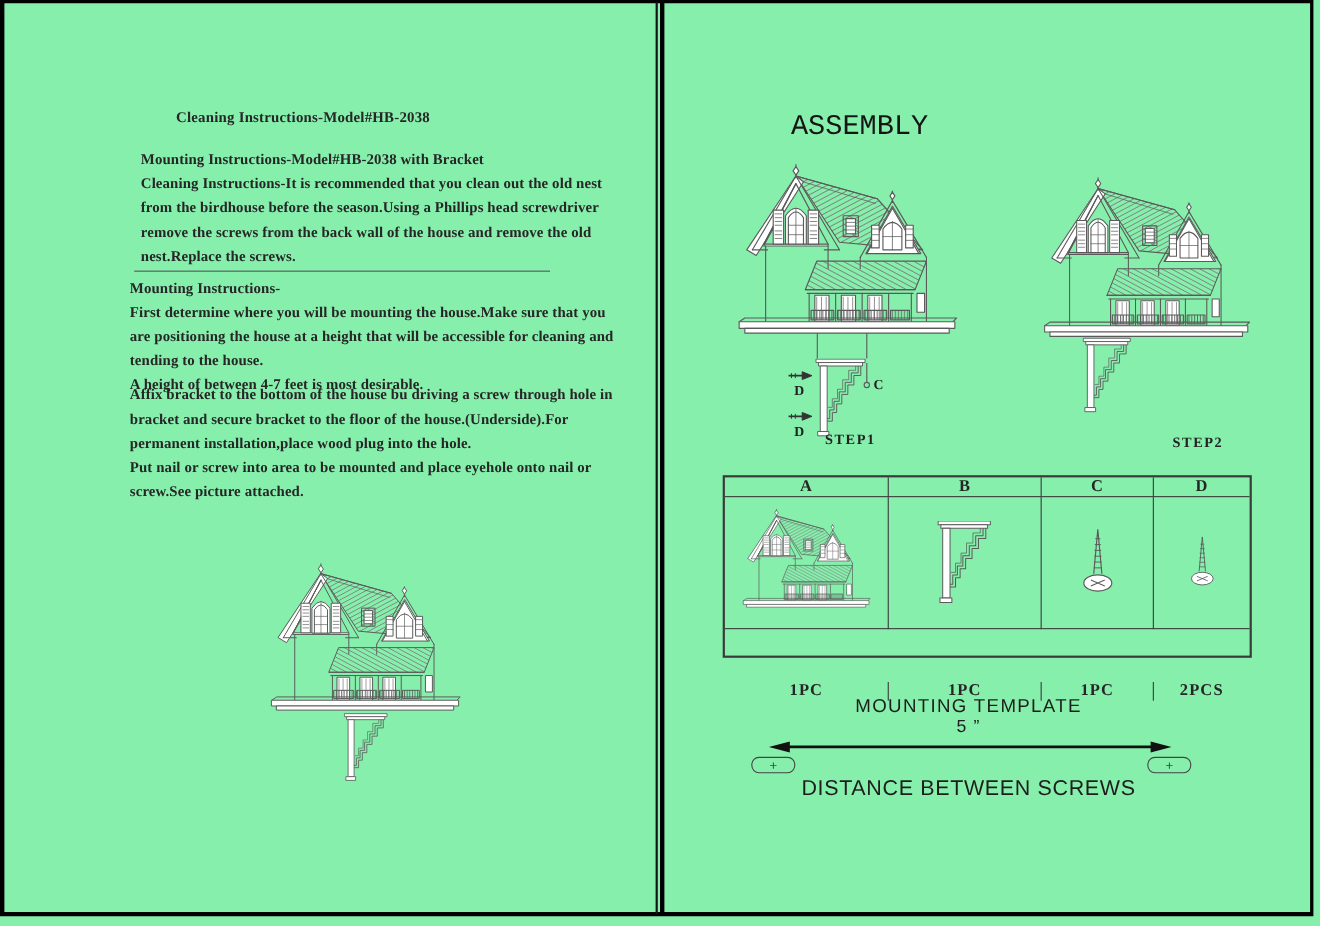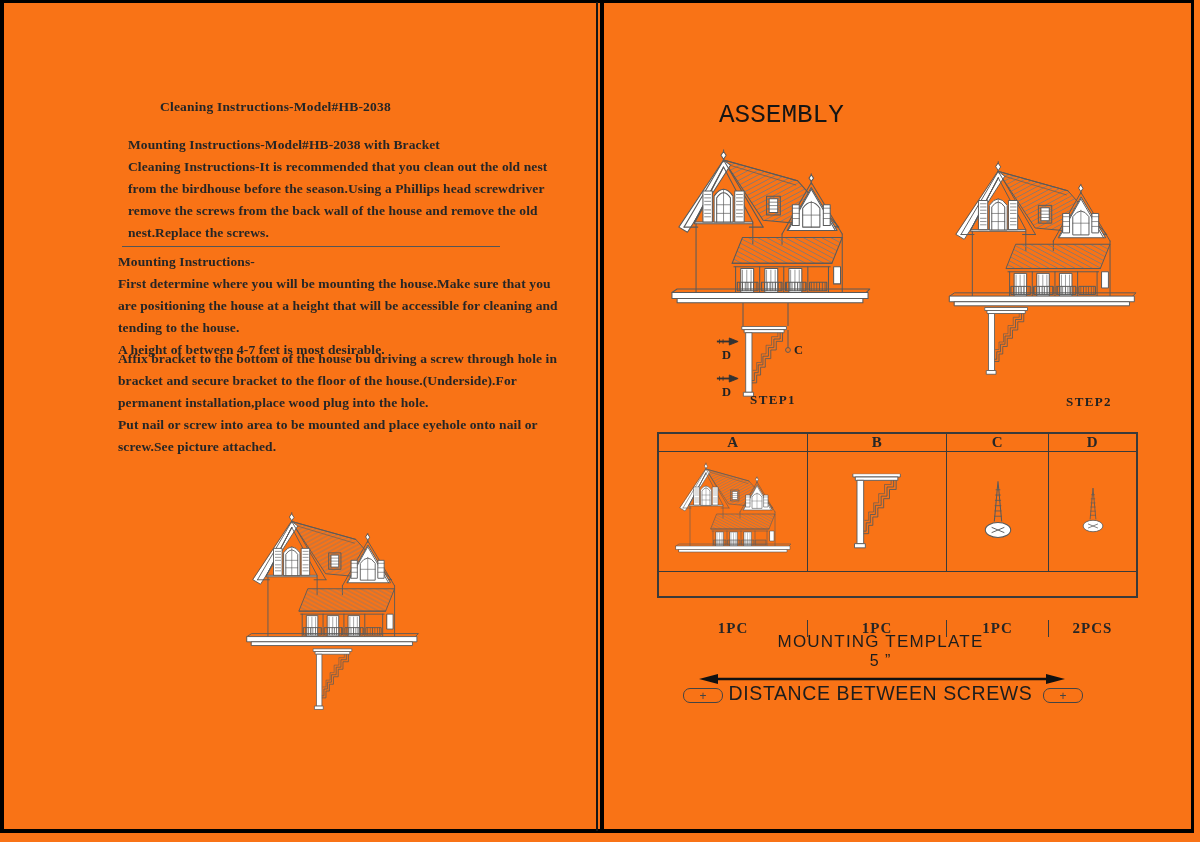--- a/index.html
+++ b/index.html
@@ -1,17 +1,17 @@
 <!DOCTYPE html>
 <html><head>
 <meta charset="utf-8">
 <style>
   html,body{margin:0;padding:0;background:#fff;}
   body{width:1200px;height:842px;position:relative;font-family:"Liberation Serif",serif;color:#262626;}
-  .sheet{position:absolute;inset:0;background:#f97316;}
+  .sheet{position:absolute;inset:0;background:#86efac;}
   .frame{position:absolute;left:0;top:0;width:1194px;height:833px;box-sizing:border-box;
          border-top:3px solid #000;border-left:4px solid #000;border-right:3px solid #000;border-bottom:4px solid #000;}
   .divider-thin{position:absolute;left:596px;top:2px;width:2px;height:829px;background:#161616;}
   .divider-thick{position:absolute;left:600px;top:2px;width:4px;height:829px;background:#000;}
 
   
   .heading{position:absolute;left:160px;top:99px;margin:0;font-size:13.5px;font-weight:bold;letter-spacing:.2px;}
   .body-par{position:absolute;margin:0;font-size:13.5px;font-weight:bold;line-height:22px;white-space:pre;letter-spacing:.1px;}
   .para1{left:128px;top:134px;}
   .para2{left:118px;top:251px;}
@@ -36,21 +36,21 @@
            display:flex;align-items:center;justify-content:center;}
   .pt-cell.last-col{border-right:none;}
   .pt-cell.last-row{border-bottom:none;}
   .pt-head{font-size:15px;font-weight:bold;letter-spacing:.5px;}
   .pt-qty{font-size:15px;font-weight:bold;letter-spacing:1px;margin-top:48px;}
 
   
   .mt-text{position:absolute;left:698px;width:365px;text-align:center;font-family:"Liberation Sans",sans-serif;color:#1d1d1d;}
   .mt-title{top:632px;font-size:17px;letter-spacing:1.2px;}
   .mt-distance{top:652px;font-size:16px;letter-spacing:1px;}
-  .mt-caption{top:682px;font-size:19.5px;letter-spacing:.6px;}
+  .mt-caption{top:706px;font-size:19.5px;letter-spacing:.6px;}
   .arrow-svg{position:absolute;left:699px;top:671px;}
   .plus-box{position:absolute;width:40px;height:15px;box-sizing:border-box;border:1.2px solid #444;border-radius:7px;
             display:flex;align-items:center;justify-content:center;font-family:"Liberation Sans",sans-serif;font-size:12px;color:#444;}
   .plus-left{left:683px;top:688px;}
   .plus-right{left:1043px;top:688px;}
 
   svg{overflow:visible;}
 </style>
 </head>
 <body>

